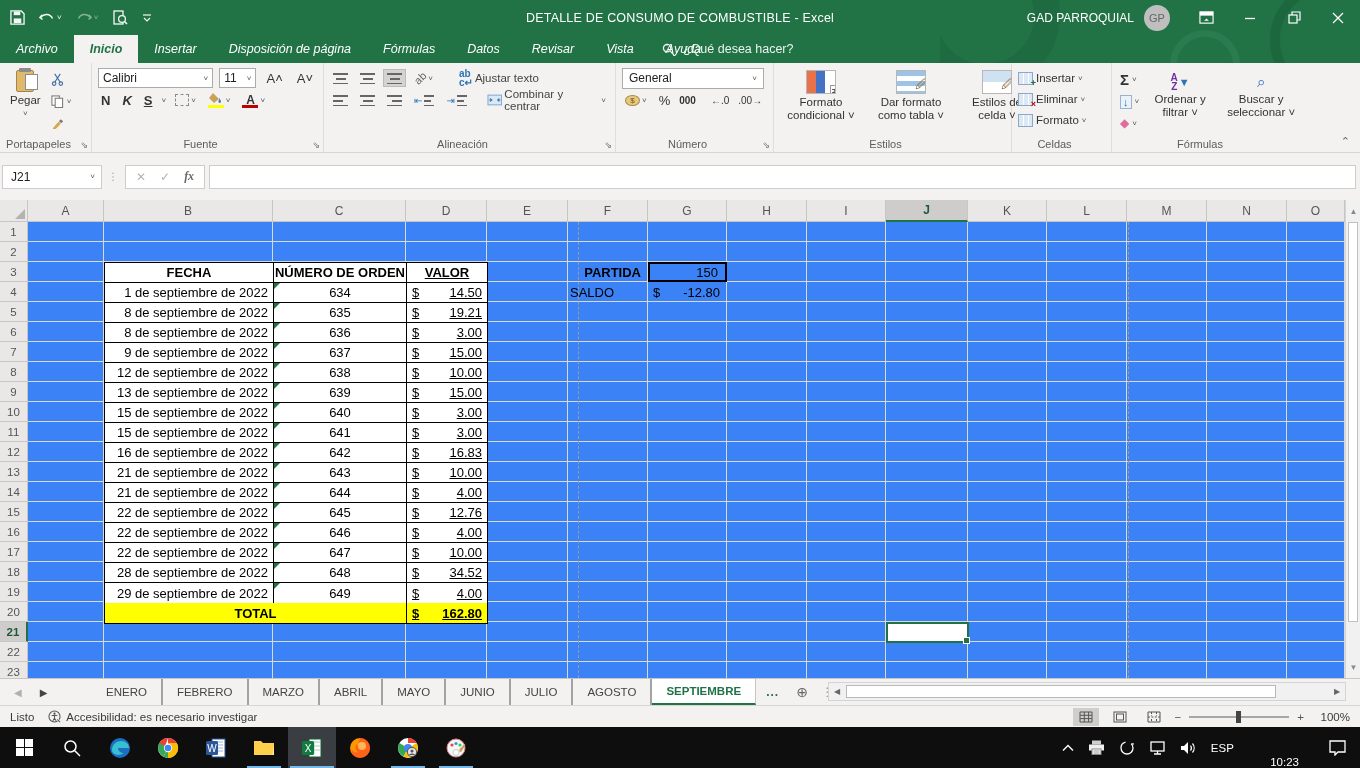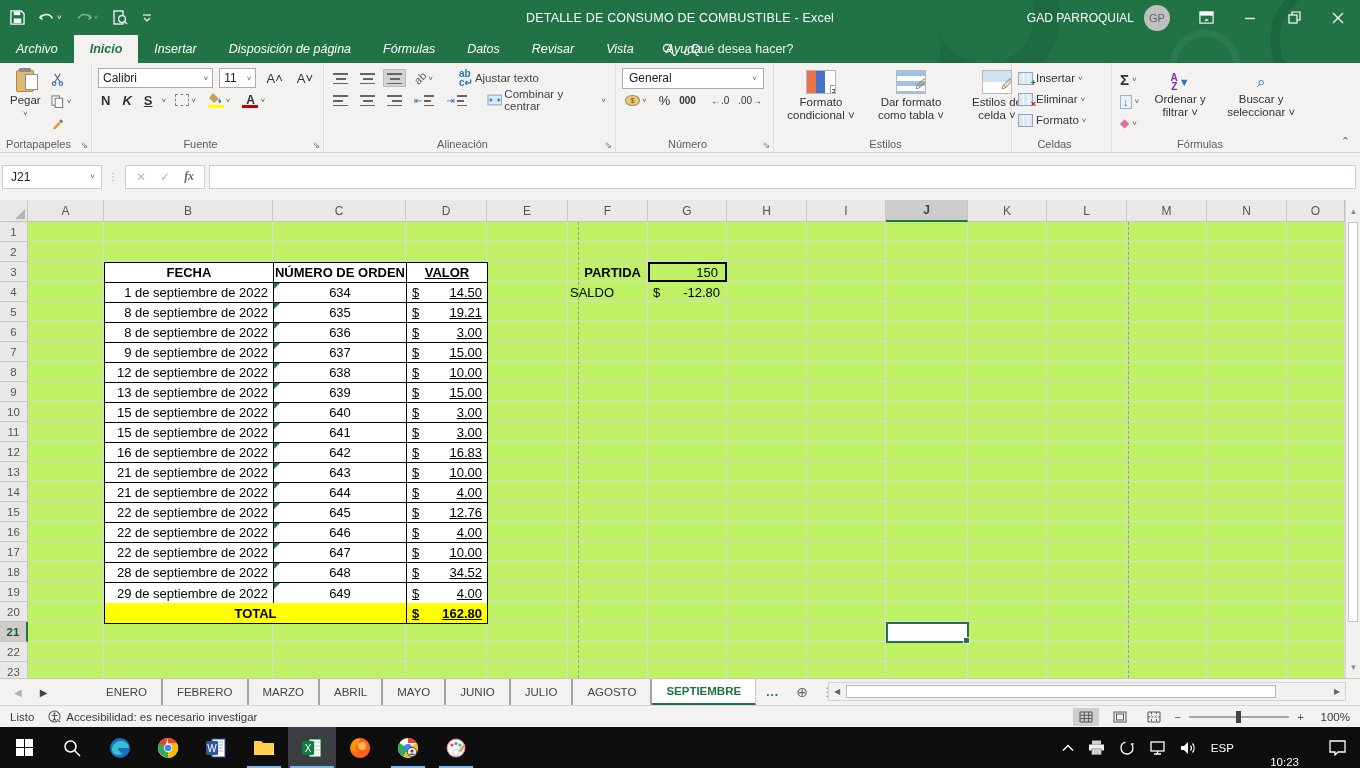--- a/index.html
+++ b/index.html
@@ -84,21 +84,21 @@
   
   .gridwrap { position:absolute; left:0; top:200px; width:1360px; height:478px; background:#fff; z-index:10; }
   .corner { position:absolute; left:0; top:0; width:28px; height:22px; background:#e9e8e7; border-right:1px solid #c8c6c4; border-bottom:1px solid #c8c6c4; }
   .corner::after { content:""; position:absolute; right:2px; bottom:2px; border-left:10px solid transparent; border-bottom:10px solid #b5b3b1; }
   .colheaders { position:absolute; left:28px; top:0; height:22px; display:flex; }
   .colh { height:22px; border-right:1px solid #c8c6c4; border-bottom:1px solid #c8c6c4; background:#e9e8e7; display:flex; align-items:center; justify-content:center; font-size:12px; color:#555; }
   .colh.active { background:#cecdcc; color:#1d5b38; border-bottom:2px solid #217346; font-weight:bold; }
   .rowheaders { position:absolute; left:0; top:22px; width:28px; }
   .rowh { width:28px; height:20px; border-right:1px solid #c8c6c4; border-bottom:1px solid #c8c6c4; background:#e9e8e7; display:flex; align-items:center; justify-content:center; font-size:11.5px; color:#555; }
   .rowh.active { background:#cecdcc; color:#1d5b38; border-right:2px solid #217346; font-weight:bold; }
-  .sheet { position:absolute; left:28px; top:22px; width:1317px; height:456px; background:#bef264; overflow:hidden; }
+  .sheet { position:absolute; left:28px; top:22px; width:1317px; height:456px; background:#3b82f6; overflow:hidden; }
   .vline { position:absolute; top:0; width:1px; height:456px; background:#d9d9d9; }
   .hline { position:absolute; left:0; width:1317px; height:1px; background:#d9d9d9; }
   .pagebreak { position:absolute; top:0; width:0; height:456px; border-left:1px dashed #9a9a9a; }
 
   
   .dtable { position:absolute; left:76px; top:40px; width:384px; border:1px solid #000; background:#fff; font-size:13px; color:#000; }
   .trow { display:flex; height:20px; }
   .td { border-right:1px solid #000; border-bottom:1px solid #000; height:20px; display:flex; align-items:center; }
   .td:last-child { border-right:none;text-decoration:underline; }
   .trow:last-child .td { border-bottom:none; }

